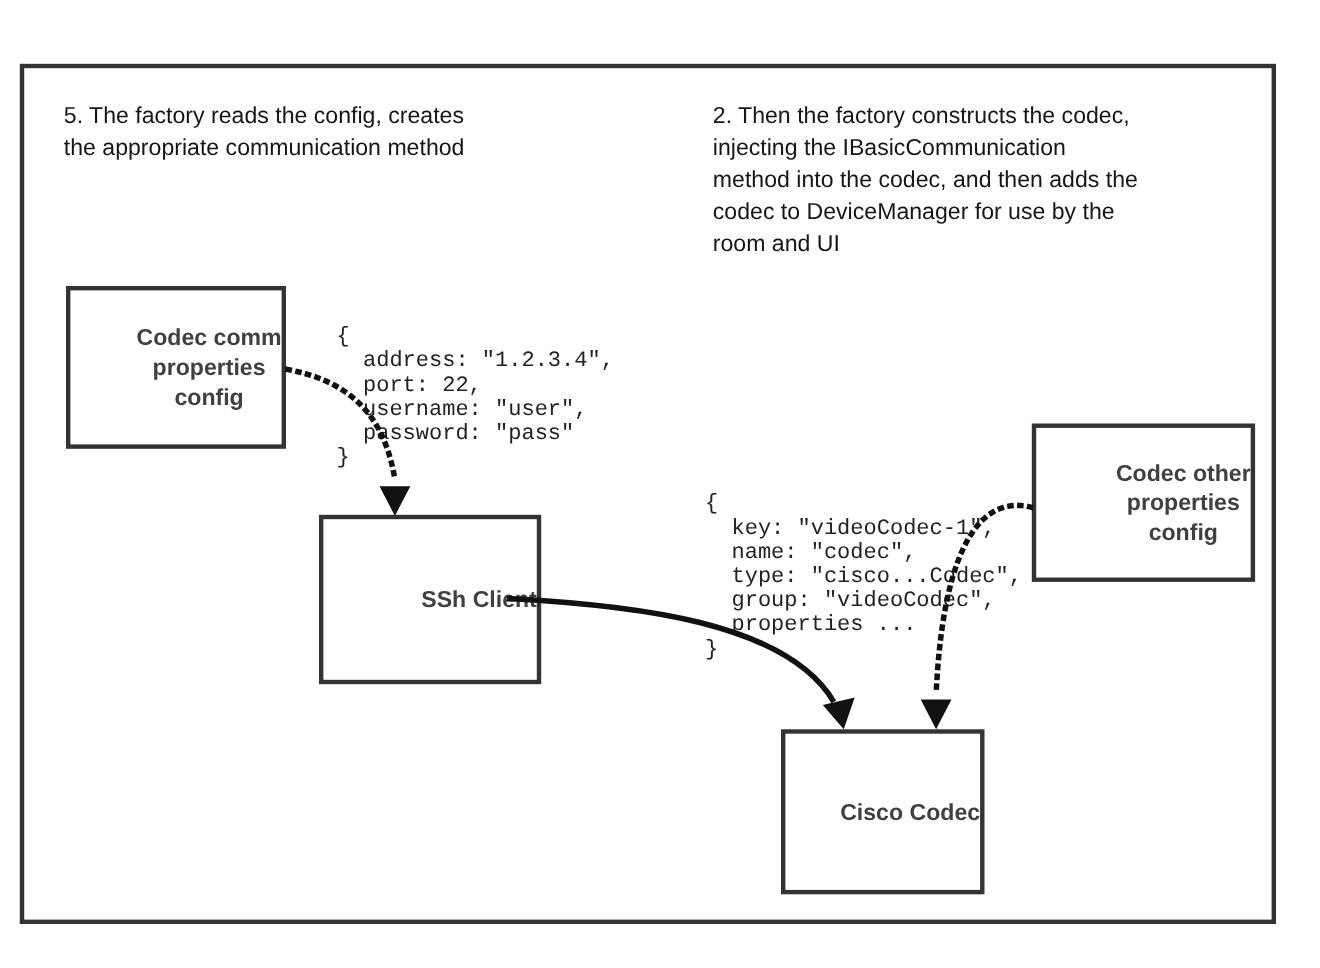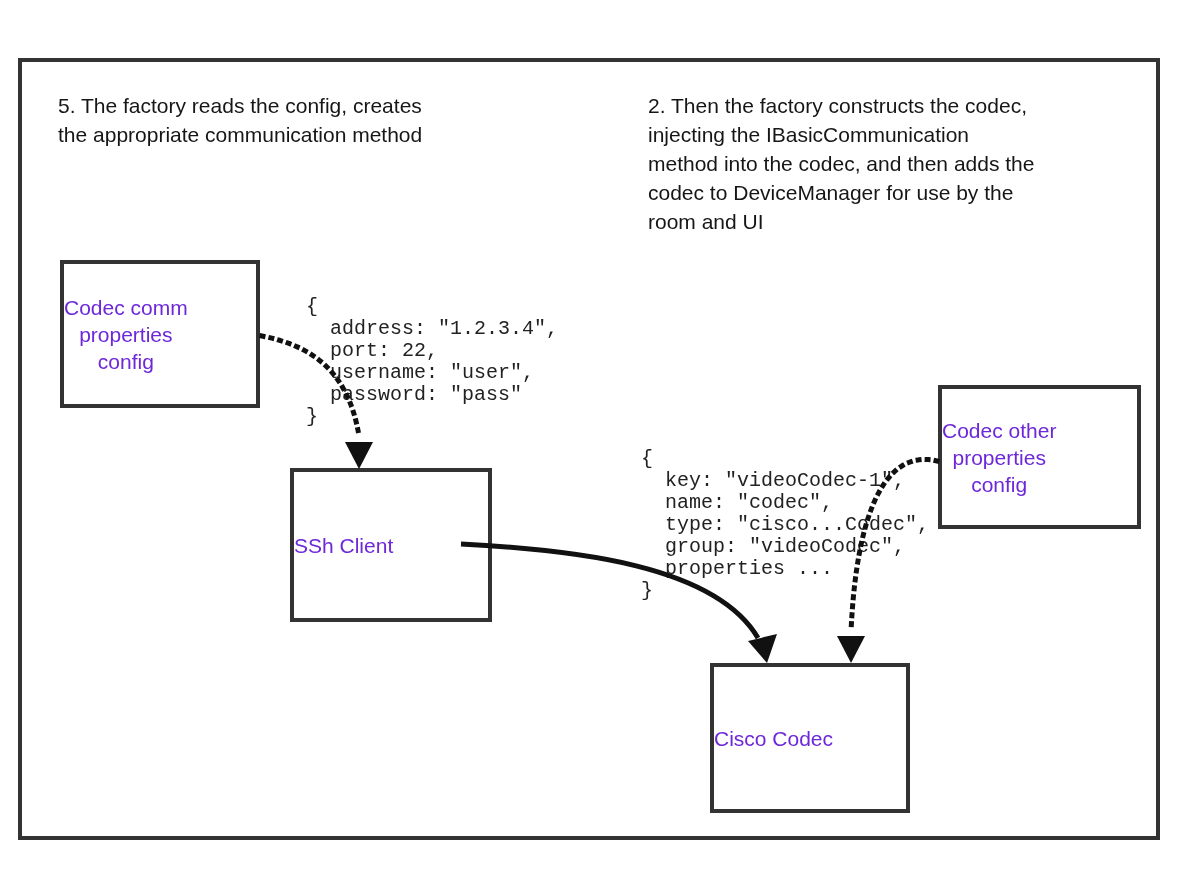--- a/index.html
+++ b/index.html
@@ -33,27 +33,28 @@
     white-space: pre-line;
     color: #161616;
   }
   .node {
     position: absolute;
     box-sizing: border-box;
     border: 4px solid #333333;
     background: #ffffff;
     display: flex;
     align-items: center;
-    justify-content: flex-start;
+    justify-content: flex-end;
     text-align: center;
     font-size: 21px;
     line-height: 27px;
     white-space: pre-line;
-    color: #6d28d9;
+    color: #404040;
     z-index: 2;
+    font-weight: bold;
   }
   .code {
     position: absolute;
     font-family: "Liberation Mono", "DejaVu Sans Mono", monospace;
     font-size: 20px;
     line-height: 22px;
     white-space: pre;
     color: #222222;
     z-index: 1;
   }
@@ -106,21 +107,21 @@
   <div class="node" style="left:258px; top:468px; width:202px; height:154px;margin-left:32px;">
     <span>SSh Client</span>
   </div>
 
   <div class="node" style="left:938px; top:385px; width:203px; height:144px;">
     <span>Codec other
 properties
 config</span>
   </div>
 
-  <div class="node" style="left:710px; top:663px; width:200px; height:150px;">
+  <div class="node" style="left:710px; top:663px; width:185px; height:150px;">
     <span>Cisco Codec</span>
   </div>
 
   <svg class="arrows" width="1200" height="880" viewBox="0 0 1200 880">
 
     <path d="M 262,336 C 308,345 348,368 359,436" fill="none" stroke="#111111" stroke-width="5" stroke-dasharray="1 8" stroke-linecap="square"></path>
     <polygon points="359,469 345,442 373,442" fill="#111111"></polygon>
 
     <path d="M 461,544 C 575,550 715,565 758,638" fill="none" stroke="#111111" stroke-width="5" stroke-linecap="butt"></path>
     <polygon points="767,663 748,641 777,634" fill="#111111"></polygon>

